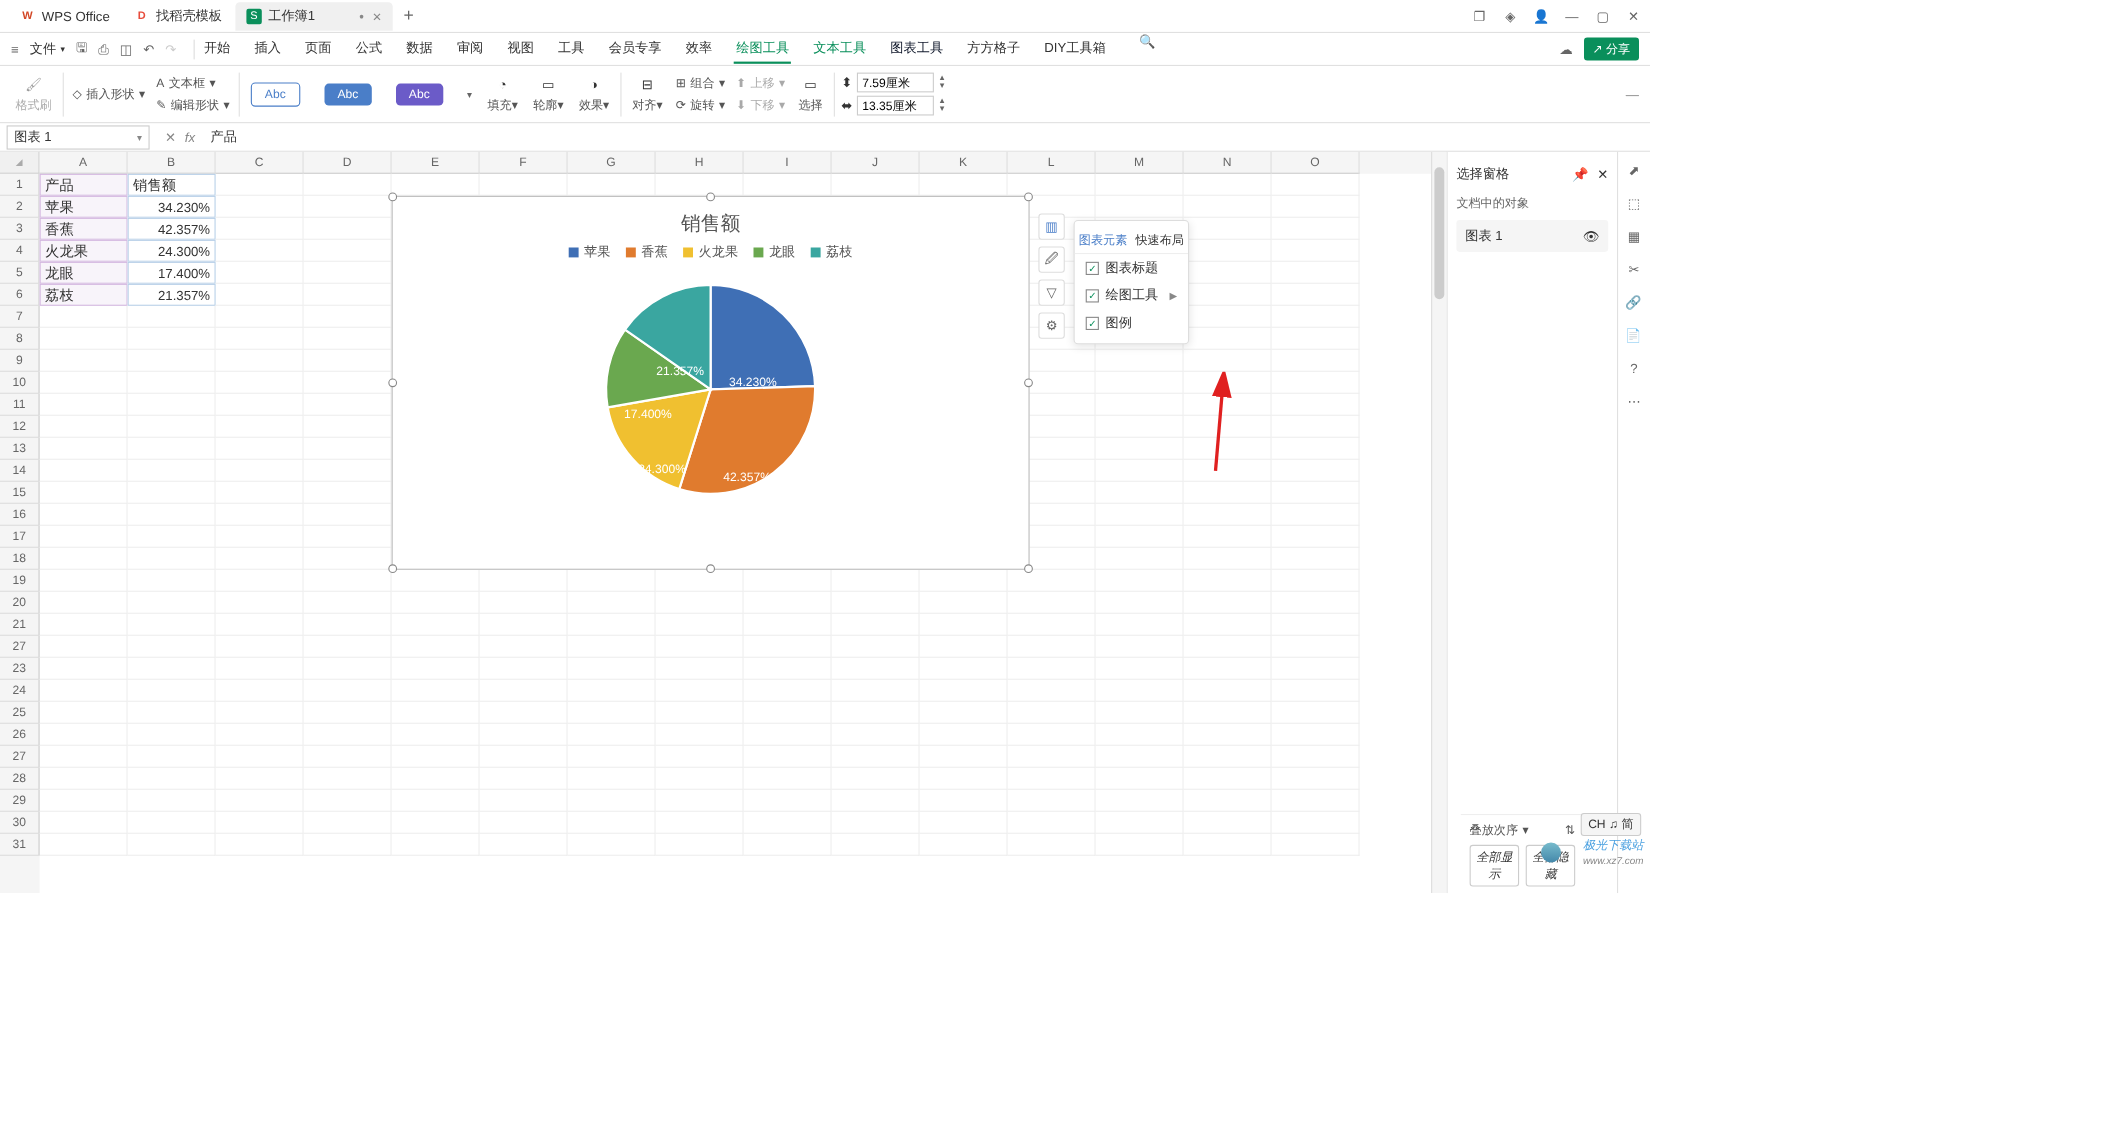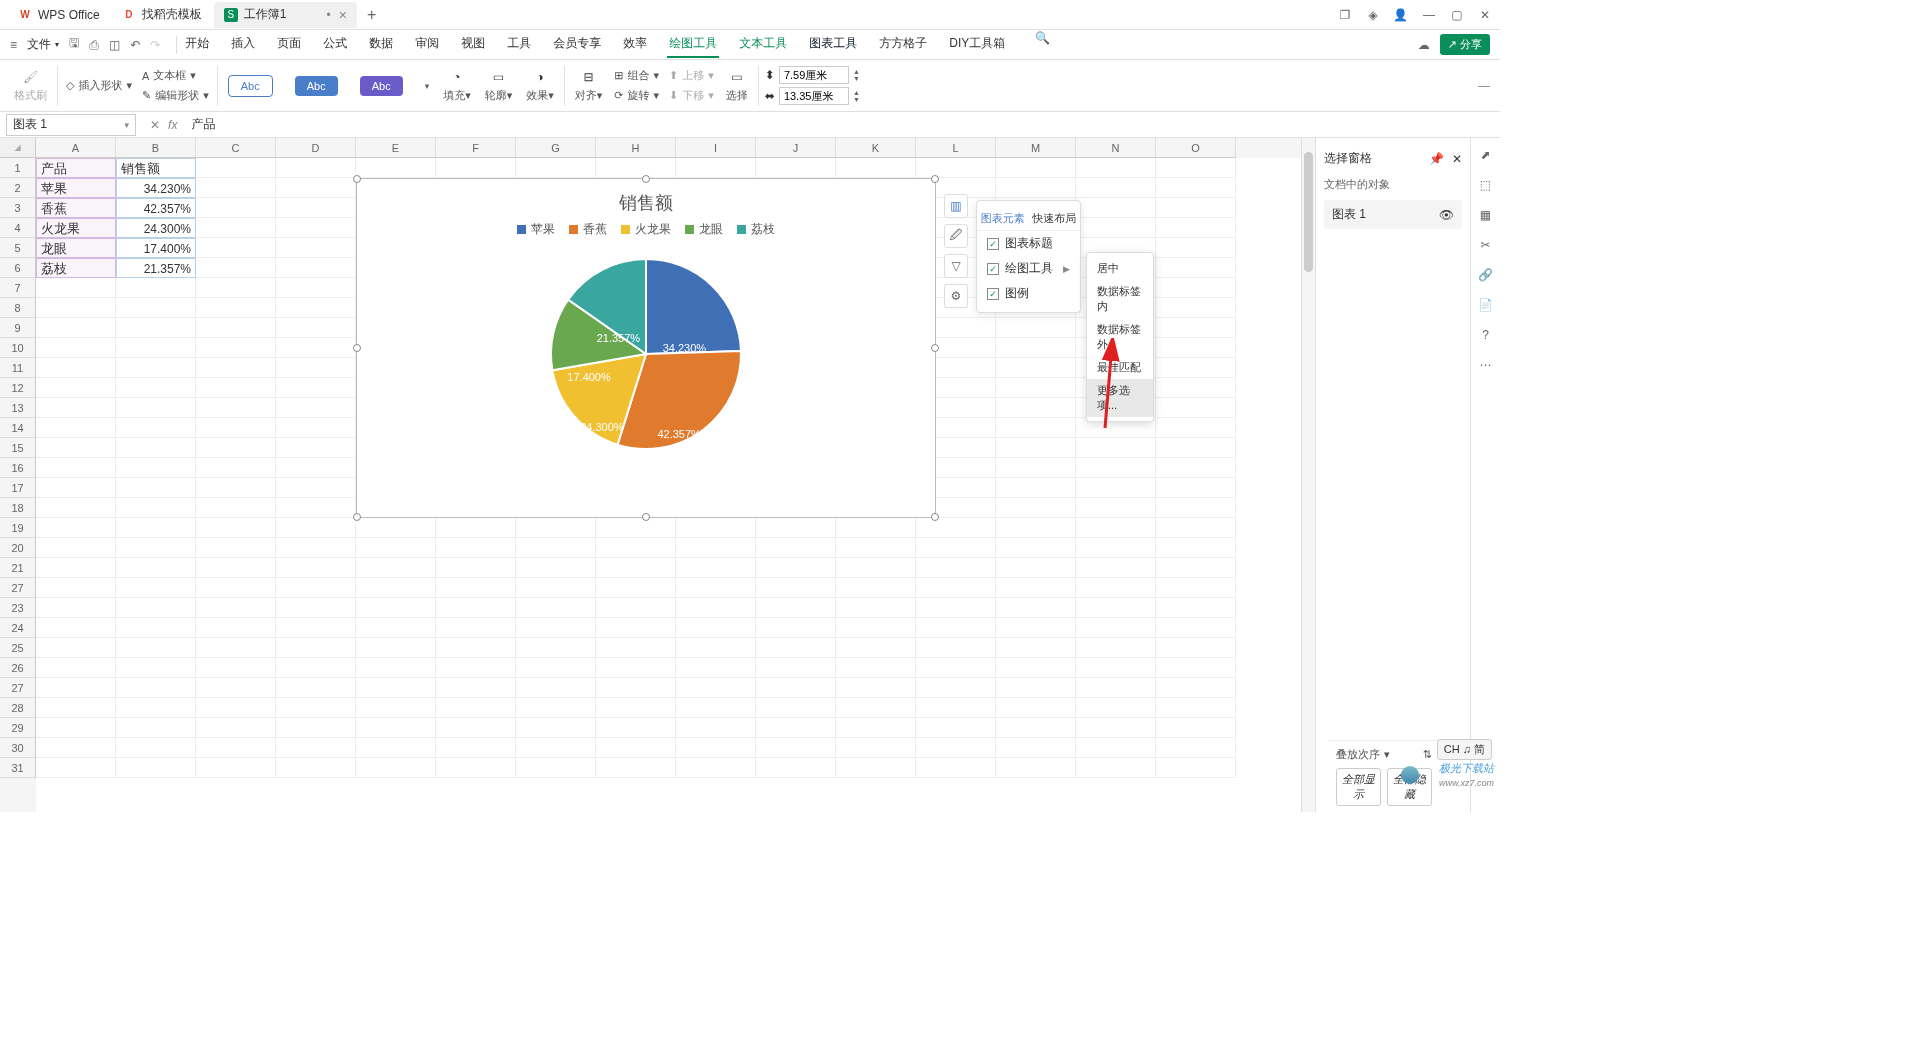--- a/index.html
+++ b/index.html
@@ -941,27 +941,20 @@
           <span class="chk">✓</span>
           <span>绘图工具</span>
           <span class="arrow">▶</span>
         </div>
       <div class="popup-check">
           <span class="chk">✓</span>
           <span>图例</span>
         </div>
     </div>
 
-    <div class="popup2">
-      <div class="popup2-item">居中</div>
-      <div class="popup2-item">数据标签内</div>
-      <div class="popup2-item">数据标签外</div>
-      <div class="popup2-item">最佳匹配</div>
-      <div class="popup2-item hl">更多选项...</div>
-    </div>
 
     <svg class="red-arrow" width="50" height="100">
       <defs>
           <marker id="ah" markerWidth="10" markerHeight="10" refX="5" refY="3" orient="auto">
             <path d="M0,0 L0,6 L9,3 z" fill="#e02020"></path>
           </marker>
         </defs>
       <line x1="25" y1="90" x2="32" y2="8" stroke="#e02020" stroke-width="3" marker-end="url(#ah)"></line>
     </svg>
   </div>

